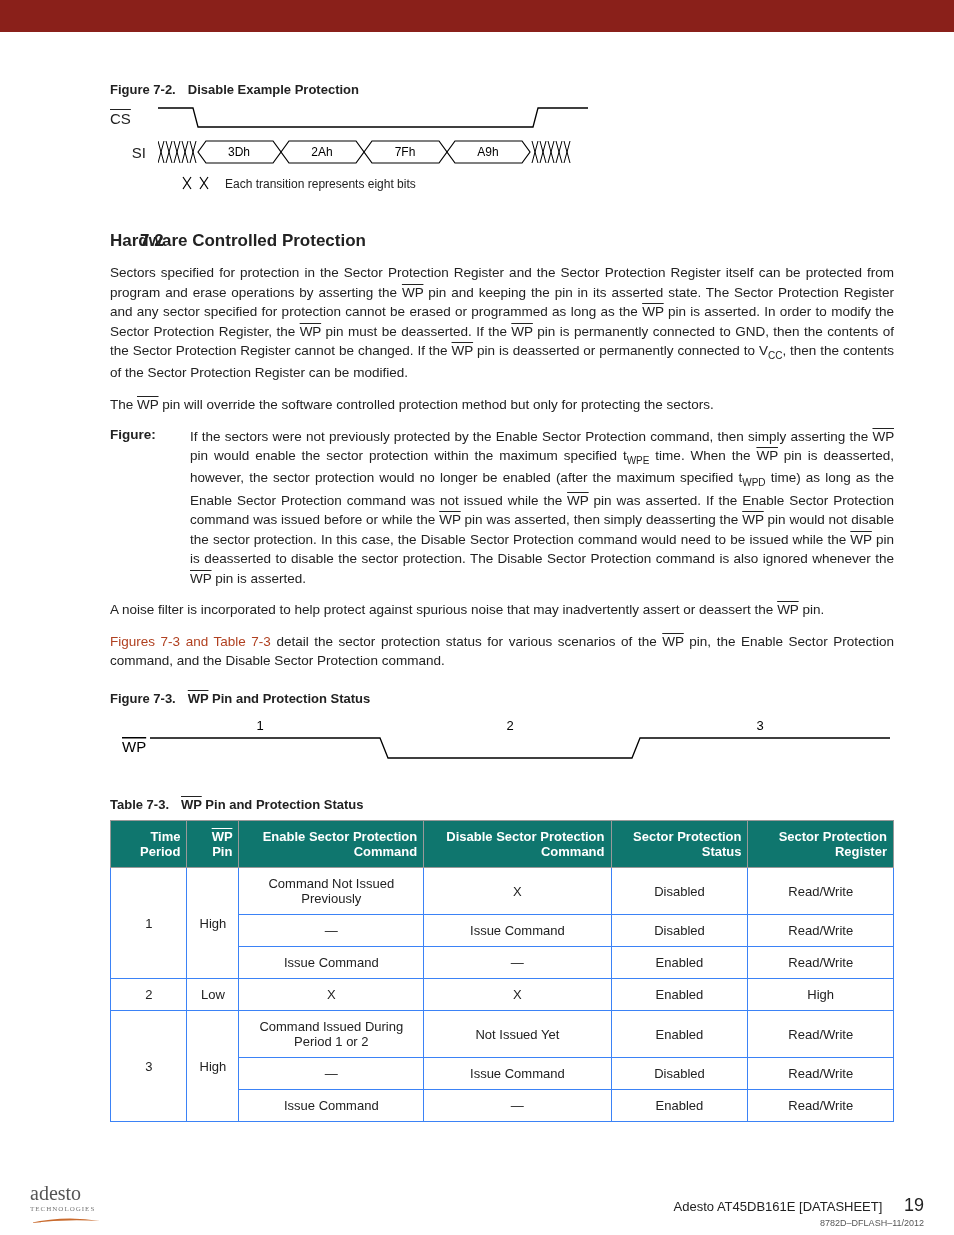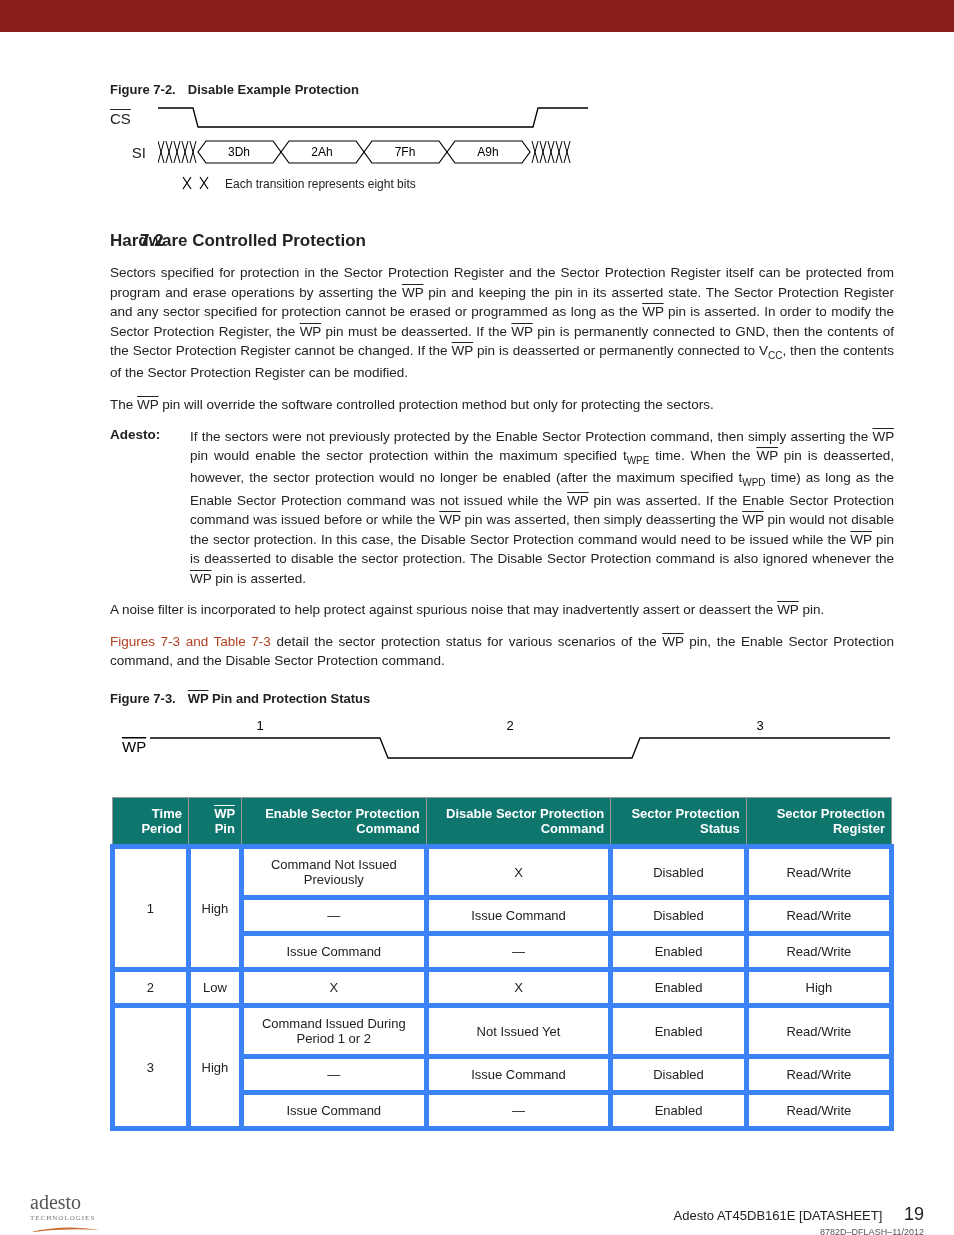--- a/index.html
+++ b/index.html
@@ -31,21 +31,21 @@
   h2 { font-size: 17px; font-weight: bold; margin: 0 0 12px 0; }
   p { margin: 0 0 12px 0; line-height: 1.45; text-align: justify; }
   .example-row { display:flex; margin-bottom:12px; }
   .example-row .ex-lbl { font-weight:bold; width:80px; flex-shrink:0; }
   .example-row .ex-body { flex:1; line-height:1.45; text-align:justify; }
   .xref { color:#b04020; }
   .fig3 { margin: 10px 0 28px 0; }
   .fig3 svg { width: 780px; height: 50px; }
   table.data { width: 100%; border-collapse: collapse; font-size: 13px; }
   table.data th { background:#0f766e; color:#fff; font-weight:bold; padding:8px 6px; border:1px solid #999; vertical-align:bottom;text-align:right; }
-  table.data td { border:5px solid #3b82f6; padding:8px 6px; text-align:center; }
+  table.data td { border:1px solid #3b82f6; padding:8px 6px; text-align:center; }
   .footer { display:flex; justify-content:space-between; align-items:flex-end; margin-top:40px; padding: 0 30px 20px 30px;}
   .logo { font-family: Georgia, serif; font-size:20px; color:#555; }
   .logo .sub2 { font-size:7px; letter-spacing:1px; display:block; color:#777;}
   .swoosh { width:70px; height:8px; }
   .footright { text-align:right; font-size:13px;}
   .footright .docnum { font-size:9px; color:#555; margin-top:2px;}
   .pagenum { font-size:18px; margin-left:18px;}
 </style>
 </head>
 <body>
@@ -114,21 +114,21 @@
 
       <p>
         <span>Sectors specified for protection in the Sector Protection Register and the Sector Protection Register itself can be protected from program and erase operations by asserting the </span><span class="overline">WP</span><span> pin and keeping the pin in its asserted state. The Sector Protection Register and any sector specified for protection cannot be erased or programmed as long as the </span><span class="overline">WP</span><span> pin is asserted. In order to modify the Sector Protection Register, the </span><span class="overline">WP</span><span> pin must be deasserted. If the </span><span class="overline">WP</span><span> pin is permanently connected to GND, then the contents of the Sector Protection Register cannot be changed. If the </span><span class="overline">WP</span><span> pin is deasserted or permanently connected to V</span><span class="sub">CC</span><span>, then the contents of the Sector Protection Register can be modified.</span>
       </p>
 
       <p>
         <span>The </span><span class="overline">WP</span><span> pin will override the software controlled protection method but only for protecting the sectors.</span>
       </p>
 
       <div class="example-row">
-        <div class="ex-lbl">Adesto:</div>
+        <div class="ex-lbl">Figure:</div>
         <div class="ex-body">
           <span>If the sectors were not previously protected by the Enable Sector Protection command, then simply asserting the </span><span class="overline">WP</span><span> pin would enable the sector protection within the maximum specified t</span><span class="sub">WPE</span><span> time. When the </span><span class="overline">WP</span><span> pin is deasserted, however, the sector protection would no longer be enabled (after the maximum specified t</span><span class="sub">WPD</span><span> time) as long as the Enable Sector Protection command was not issued while the </span><span class="overline">WP</span><span> pin was asserted. If the Enable Sector Protection command was issued before or while the </span><span class="overline">WP</span><span> pin was asserted, then simply deasserting the </span><span class="overline">WP</span><span> pin would not disable the sector protection. In this case, the Disable Sector Protection command would need to be issued while the </span><span class="overline">WP</span><span> pin is deasserted to disable the sector protection. The Disable Sector Protection command is also ignored whenever the </span><span class="overline">WP</span><span> pin is asserted.</span>
         </div>
       </div>
 
       <p>
         <span>A noise filter is incorporated to help protect against spurious noise that may inadvertently assert or deassert the </span><span class="overline">WP</span><span> pin.</span>
       </p>
 
       <p>
@@ -142,20 +142,23 @@
       <div class="fig3">
         <svg viewBox="0 0 780 50">
           <text x="150" y="14" text-anchor="middle" font-size="13">1</text>
           <text x="400" y="14" text-anchor="middle" font-size="13">2</text>
           <text x="650" y="14" text-anchor="middle" font-size="13">3</text>
           <text x="12" y="36" font-size="15" text-decoration="overline">WP</text>
           <path d="M40 22 H270 L278 42 H522 L530 22 H780" fill="none" stroke="#000" stroke-width="1.3"></path>
         </svg>
       </div>
 
+      <div class="figtitle">
+        <span class="num">Table 7-3.</span><span class="overline">WP</span><span> Pin and Protection Status</span>
+      </div>
 
       <table class="data">
         <thead>
           <tr>
             <th>Time Period</th>
             <th><span class="overline">WP</span><span> Pin</span></th>
             <th>Enable Sector Protection Command</th>
             <th>Disable Sector Protection Command</th>
             <th>Sector Protection Status</th>
             <th>Sector Protection Register</th>

